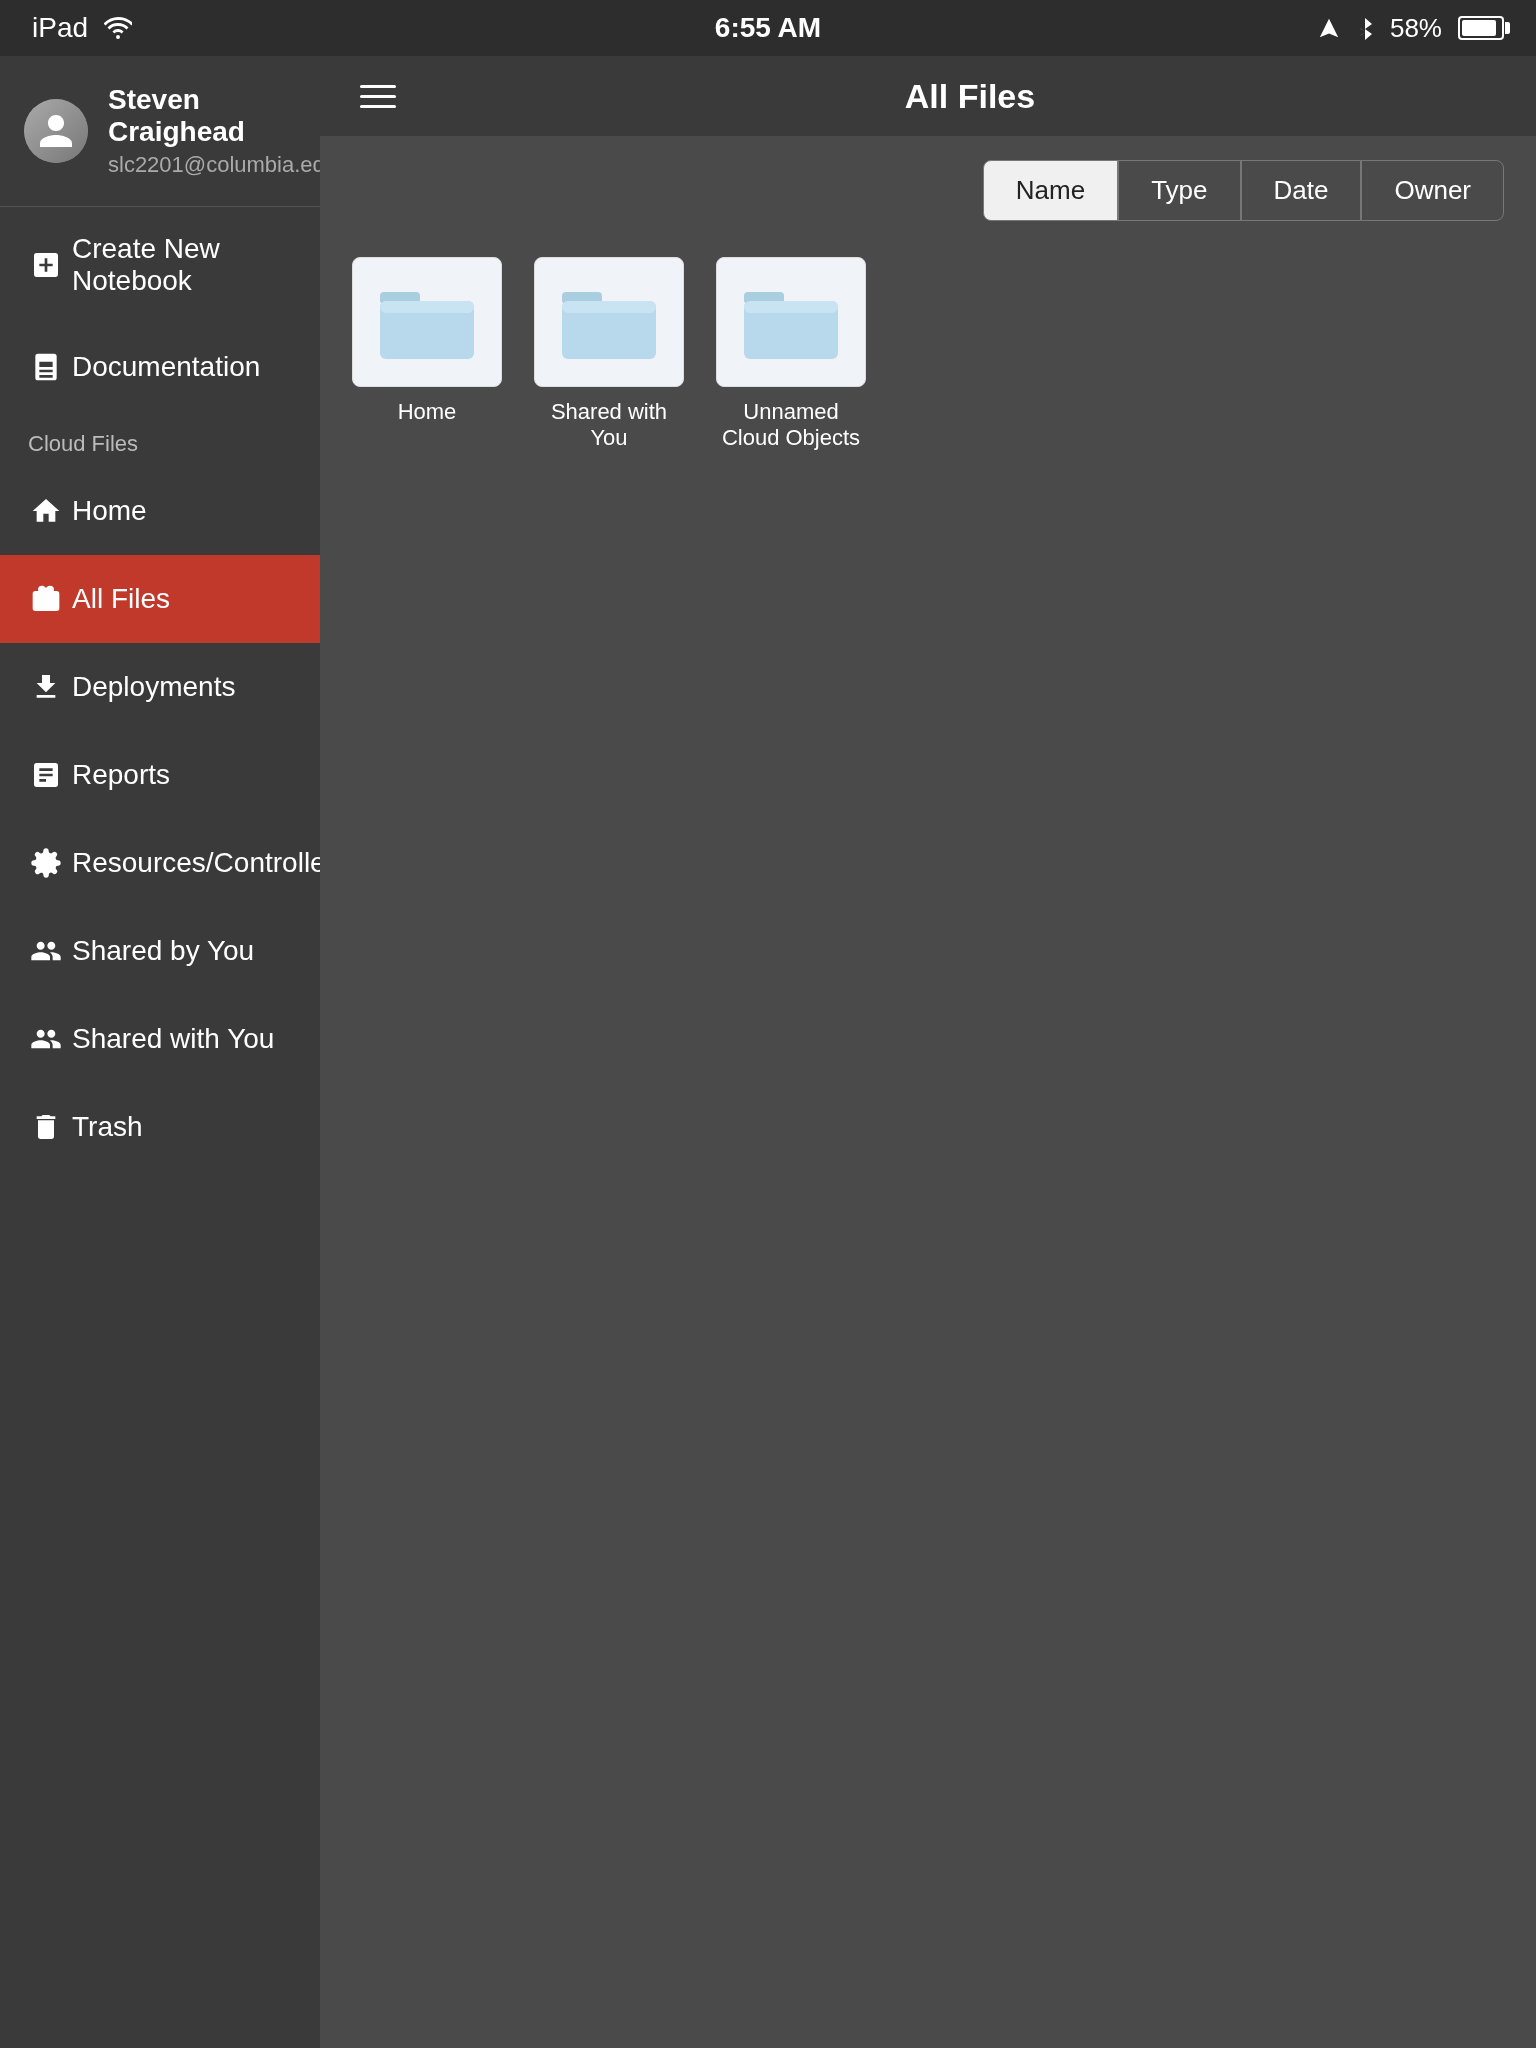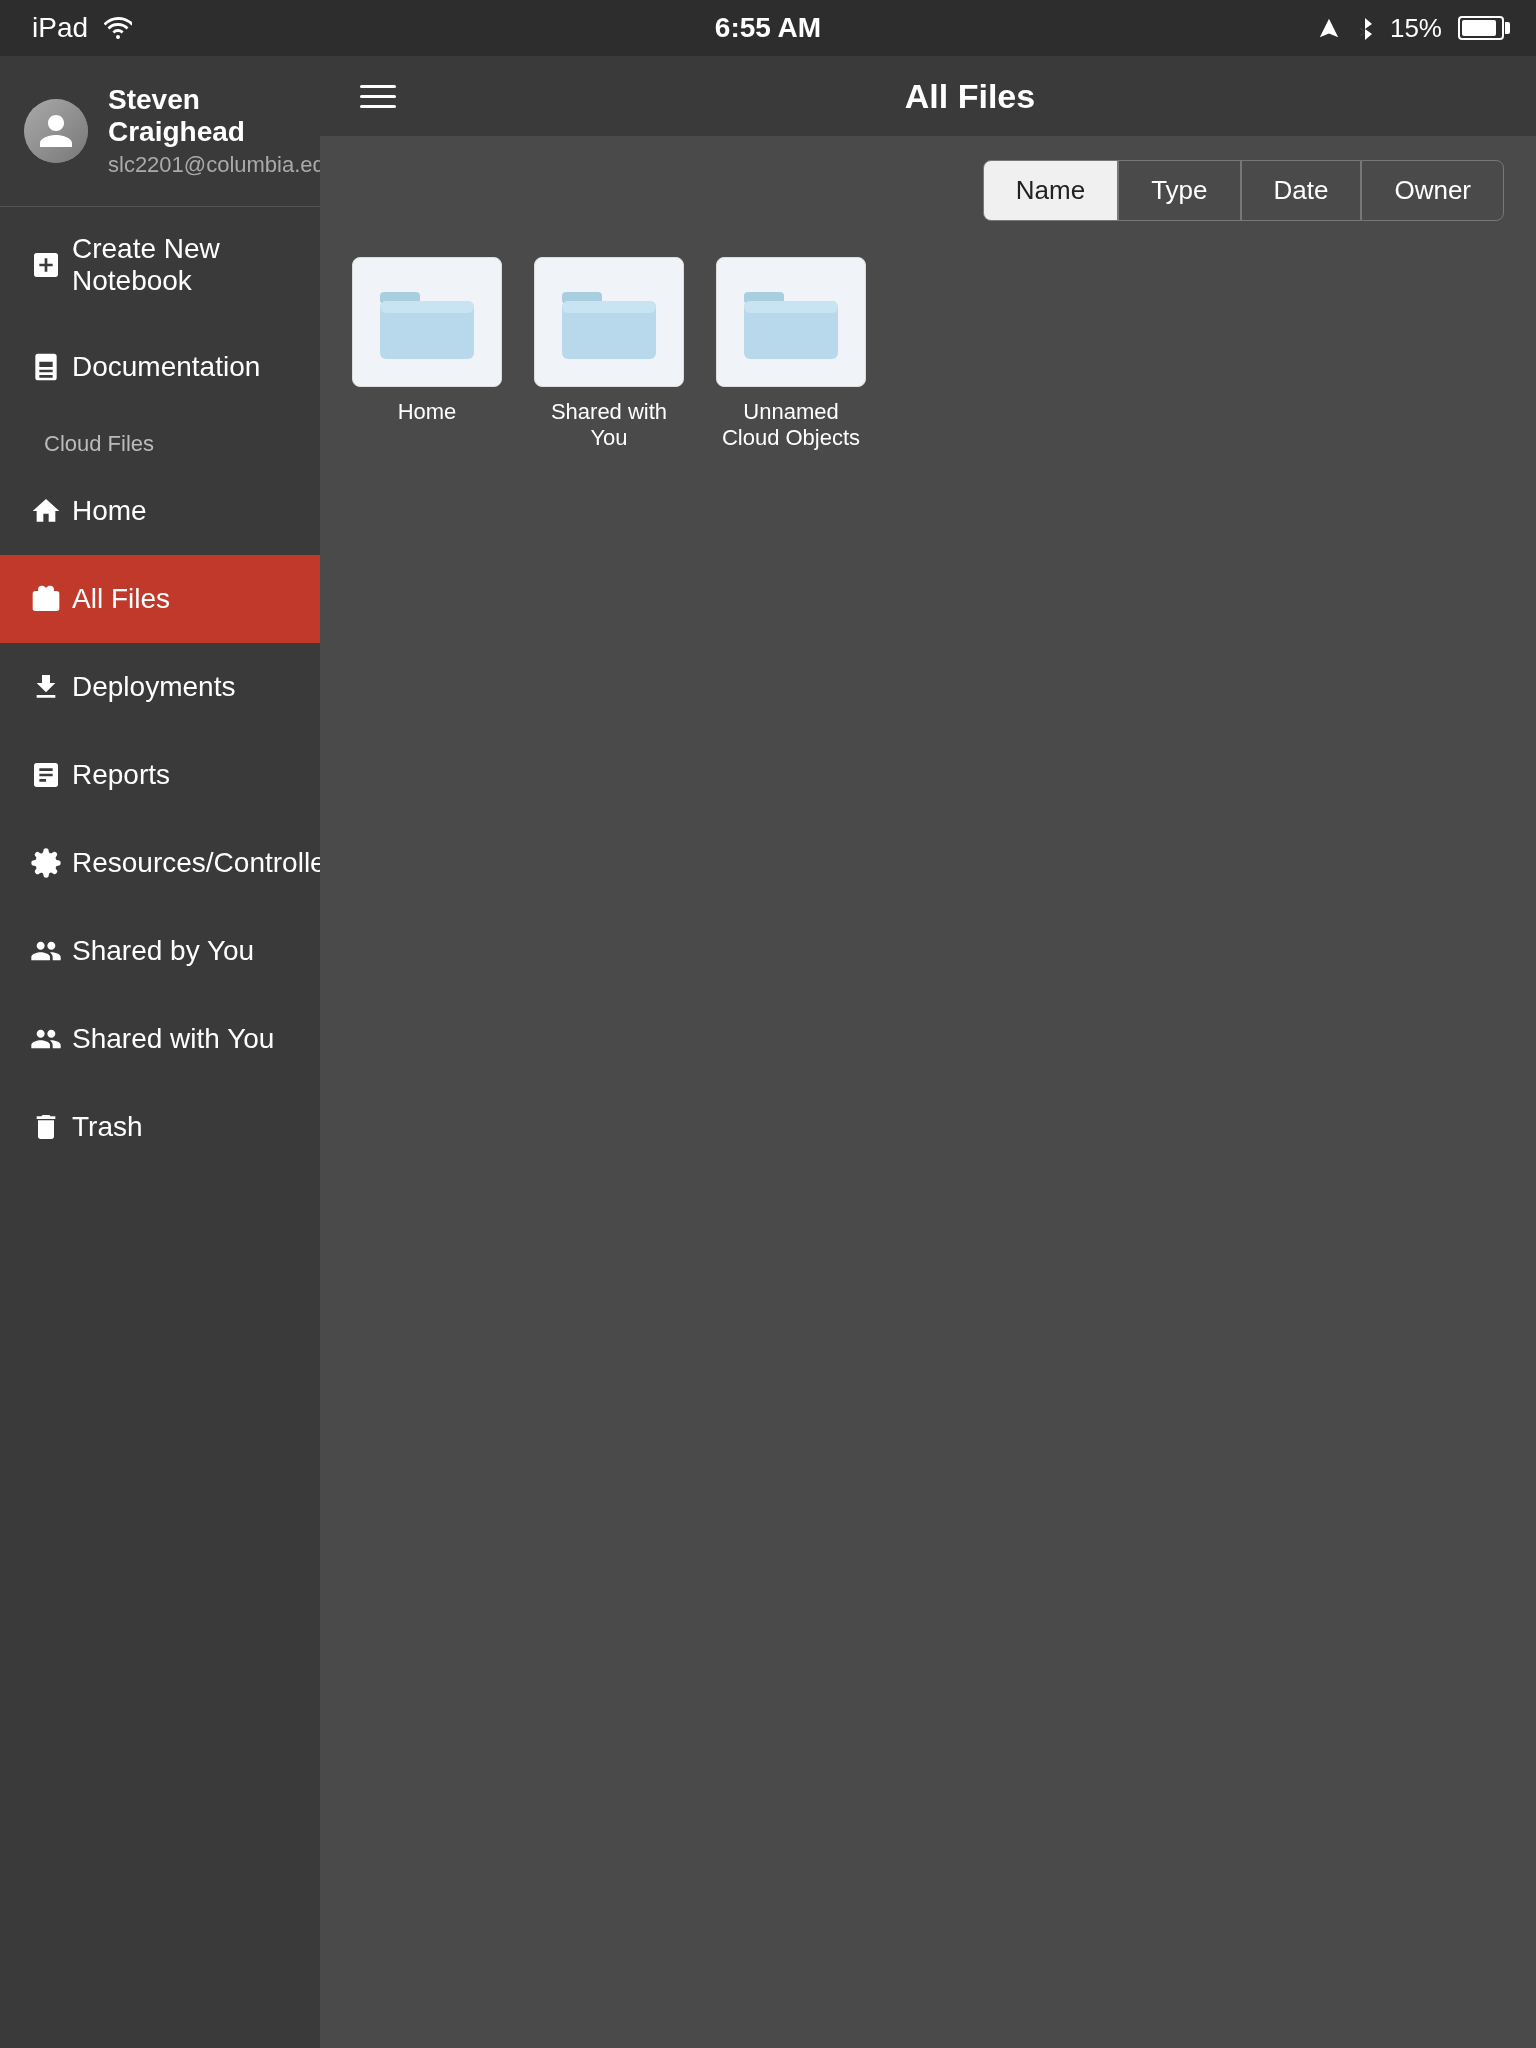--- a/index.html
+++ b/index.html
@@ -136,21 +136,21 @@
     }
     .user-email {
       color: #aaa;
       font-size: 22px;
     }
 
     
     .sidebar-section-label {
       color: #bbb;
       font-size: 22px;
-      padding: 20px 44px 10px;
+      padding: 20px 28px 10px;
       font-weight: 400;
     }
 
     .sidebar-item {
       display: flex;
       align-items: center;
       gap: 8px;
       padding: 26px 28px;
       color: white;
       font-size: 28px;
@@ -286,21 +286,21 @@
   <div class="status-center">6:55 AM</div>
   <div class="status-right">
 
     <svg width="22" height="22" viewBox="0 0 24 24">
       <path d="M12 2L2 22l10-4 10 4z"></path>
     </svg>
 
     <svg width="18" height="24" viewBox="0 0 18 24">
       <path d="M9 2l7 6-7 5 7 5-7 6v-8l-5 4 1-1 4-3-4-3-1-1 5 4V2z"></path>
     </svg>
-    <span>15%</span>
+    <span>58%</span>
     <div class="battery-icon">
       <div class="battery-body">
         <div class="battery-fill"></div>
       </div>
     </div>
   </div>
 </div>
 
 <div class="main-layout">
 

